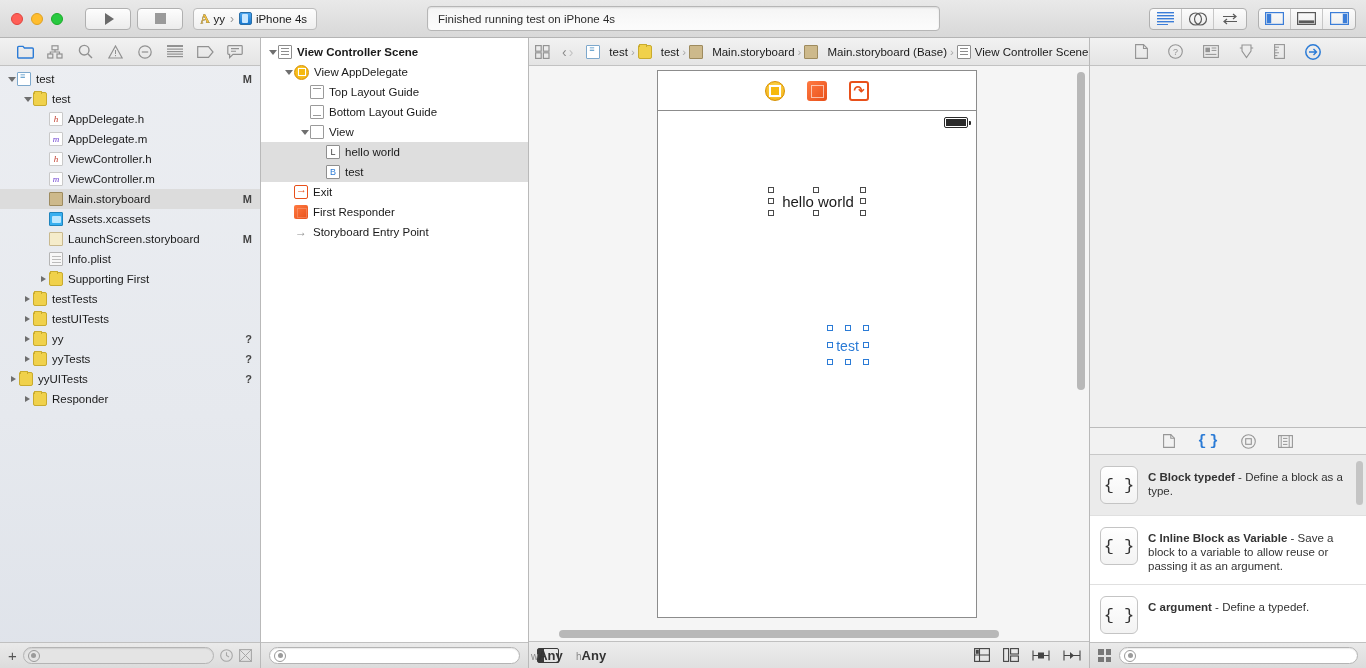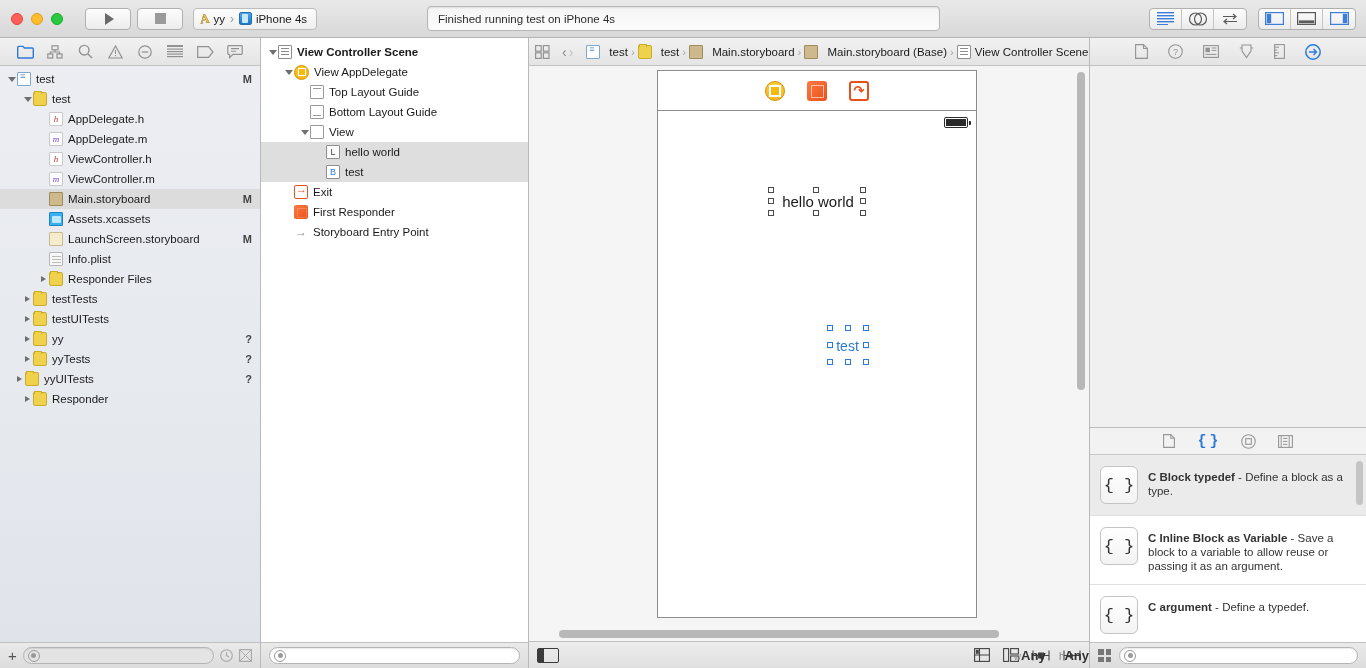--- a/index.html
+++ b/index.html
@@ -206,21 +206,21 @@
   .canvas-hscroll { position: absolute; left: 30px; right: 90px; bottom: 3px; height: 8px;
                     background: #b8b8b8; border-radius: 4px; }
   .canvas-vscroll { position: absolute; right: 4px; top: 6px; height: 318px; width: 8px;
                     background: #b8b8b8; border-radius: 4px; }
   .editor-bottom { height: 27px; min-height: 27px; display: flex; align-items: center;
                    background: linear-gradient(to bottom,#ededed,#e0e0e0);
                    border-top: 1px solid #c0c0c0; padding: 0 8px; position: relative; }
   .eb-left { width: 22px; height: 15px; border: 1.5px solid #3a3a3a; border-radius: 2px;
              display: flex; }
   .eb-left::before { content:""; width: 6px; background: #3a3a3a; }
-  .sizeclass { position: absolute; left: 2px; right: 0; text-align: right; font-size: 13px;
+  .sizeclass { position: absolute; left: 2px; right: 0; text-align: left; font-size: 13px;
                pointer-events: none; }
   .sizeclass .s { font-size: 10px; color: #888; }
   .sizeclass .b { font-weight: bold; color: #333; }
   .eb-right { margin-left: auto; display: flex; gap: 13px; align-items: center; }
 
   
   .utilities { width: 276px; min-width: 276px; display: flex; flex-direction: column;
                background: #f2f2f2; }
   .insp-tabs { height: 28px; min-height: 28px; display: flex; align-items: center;
                justify-content: center; gap: 20px;
@@ -460,21 +460,21 @@
           <div class="row" style="padding-left: 38px;">
             <span class="tw"></span>
             <span class="fic plist"></span>
             <span class="lbl">Info.plist</span>
           </div>
           <div class="row" style="padding-left: 38px;">
             <span class="tw">
               <span class="tri"></span>
             </span>
             <span class="fic folder"></span>
-            <span class="lbl">Responder Files</span>
+            <span class="lbl">Supporting First</span>
           </div>
           <div class="row" style="padding-left: 22px;">
             <span class="tw">
               <span class="tri"></span>
             </span>
             <span class="fic folder"></span>
             <span class="lbl">testTests</span>
           </div>
           <div class="row" style="padding-left: 22px;">
             <span class="tw">
@@ -492,21 +492,21 @@
             <span class="mark">?</span>
           </div>
           <div class="row" style="padding-left: 22px;">
             <span class="tw">
               <span class="tri"></span>
             </span>
             <span class="fic folder"></span>
             <span class="lbl">yyTests</span>
             <span class="mark">?</span>
           </div>
-          <div class="row" style="padding-left: 14px;">
+          <div class="row" style="padding-left: 8px;">
             <span class="tw">
               <span class="tri"></span>
             </span>
             <span class="fic folder"></span>
             <span class="lbl">yyUITests</span>
             <span class="mark">?</span>
           </div>
           <div class="row" style="padding-left: 22px;">
             <span class="tw">
               <span class="tri"></span>

